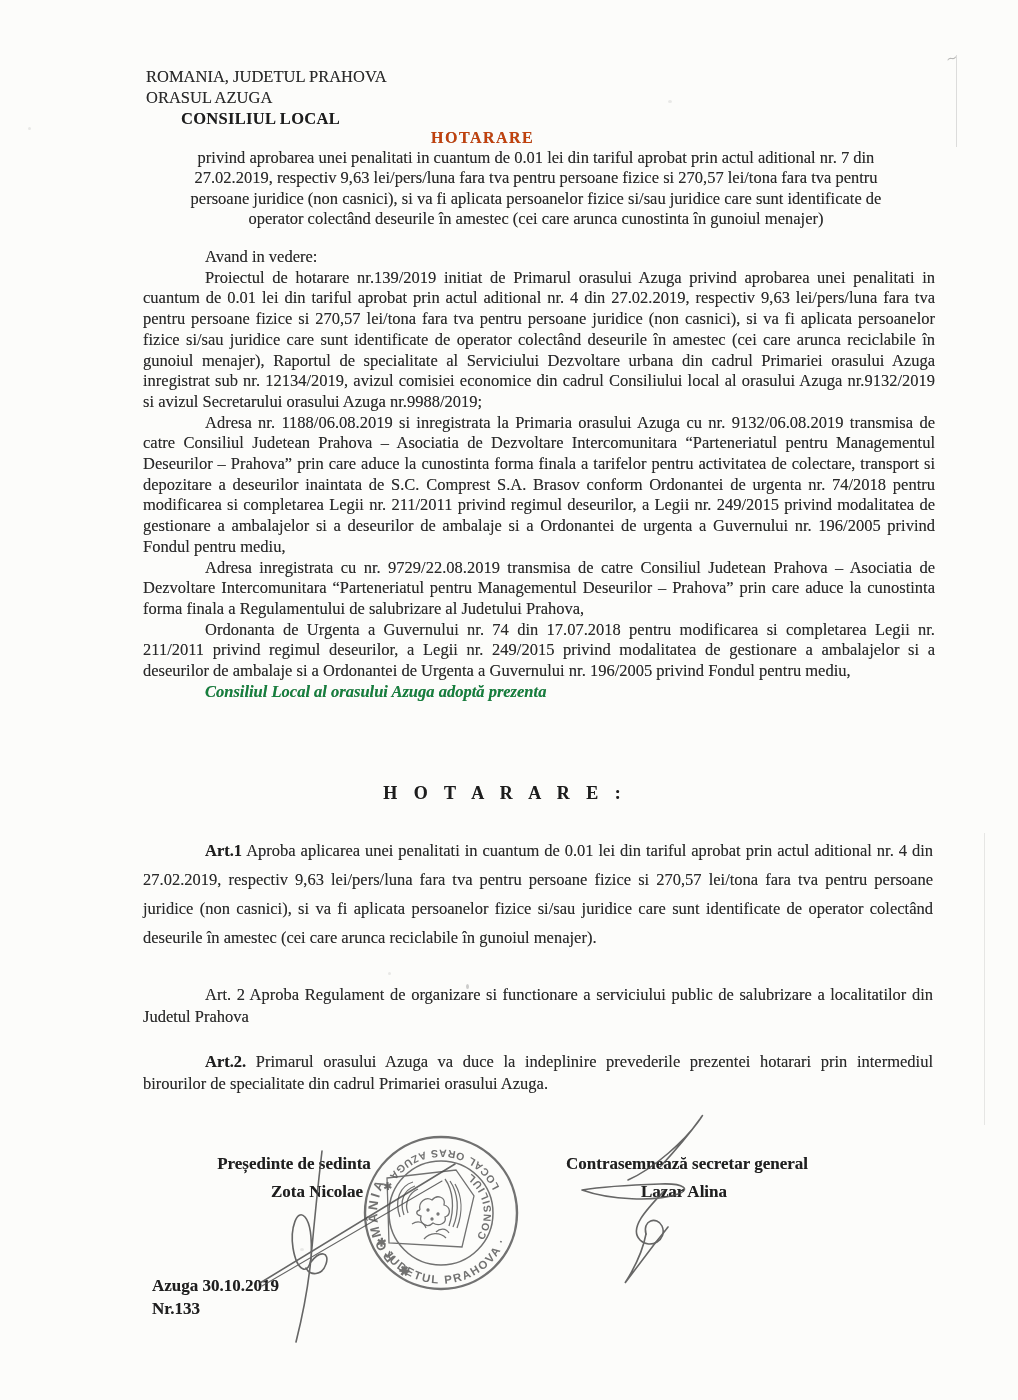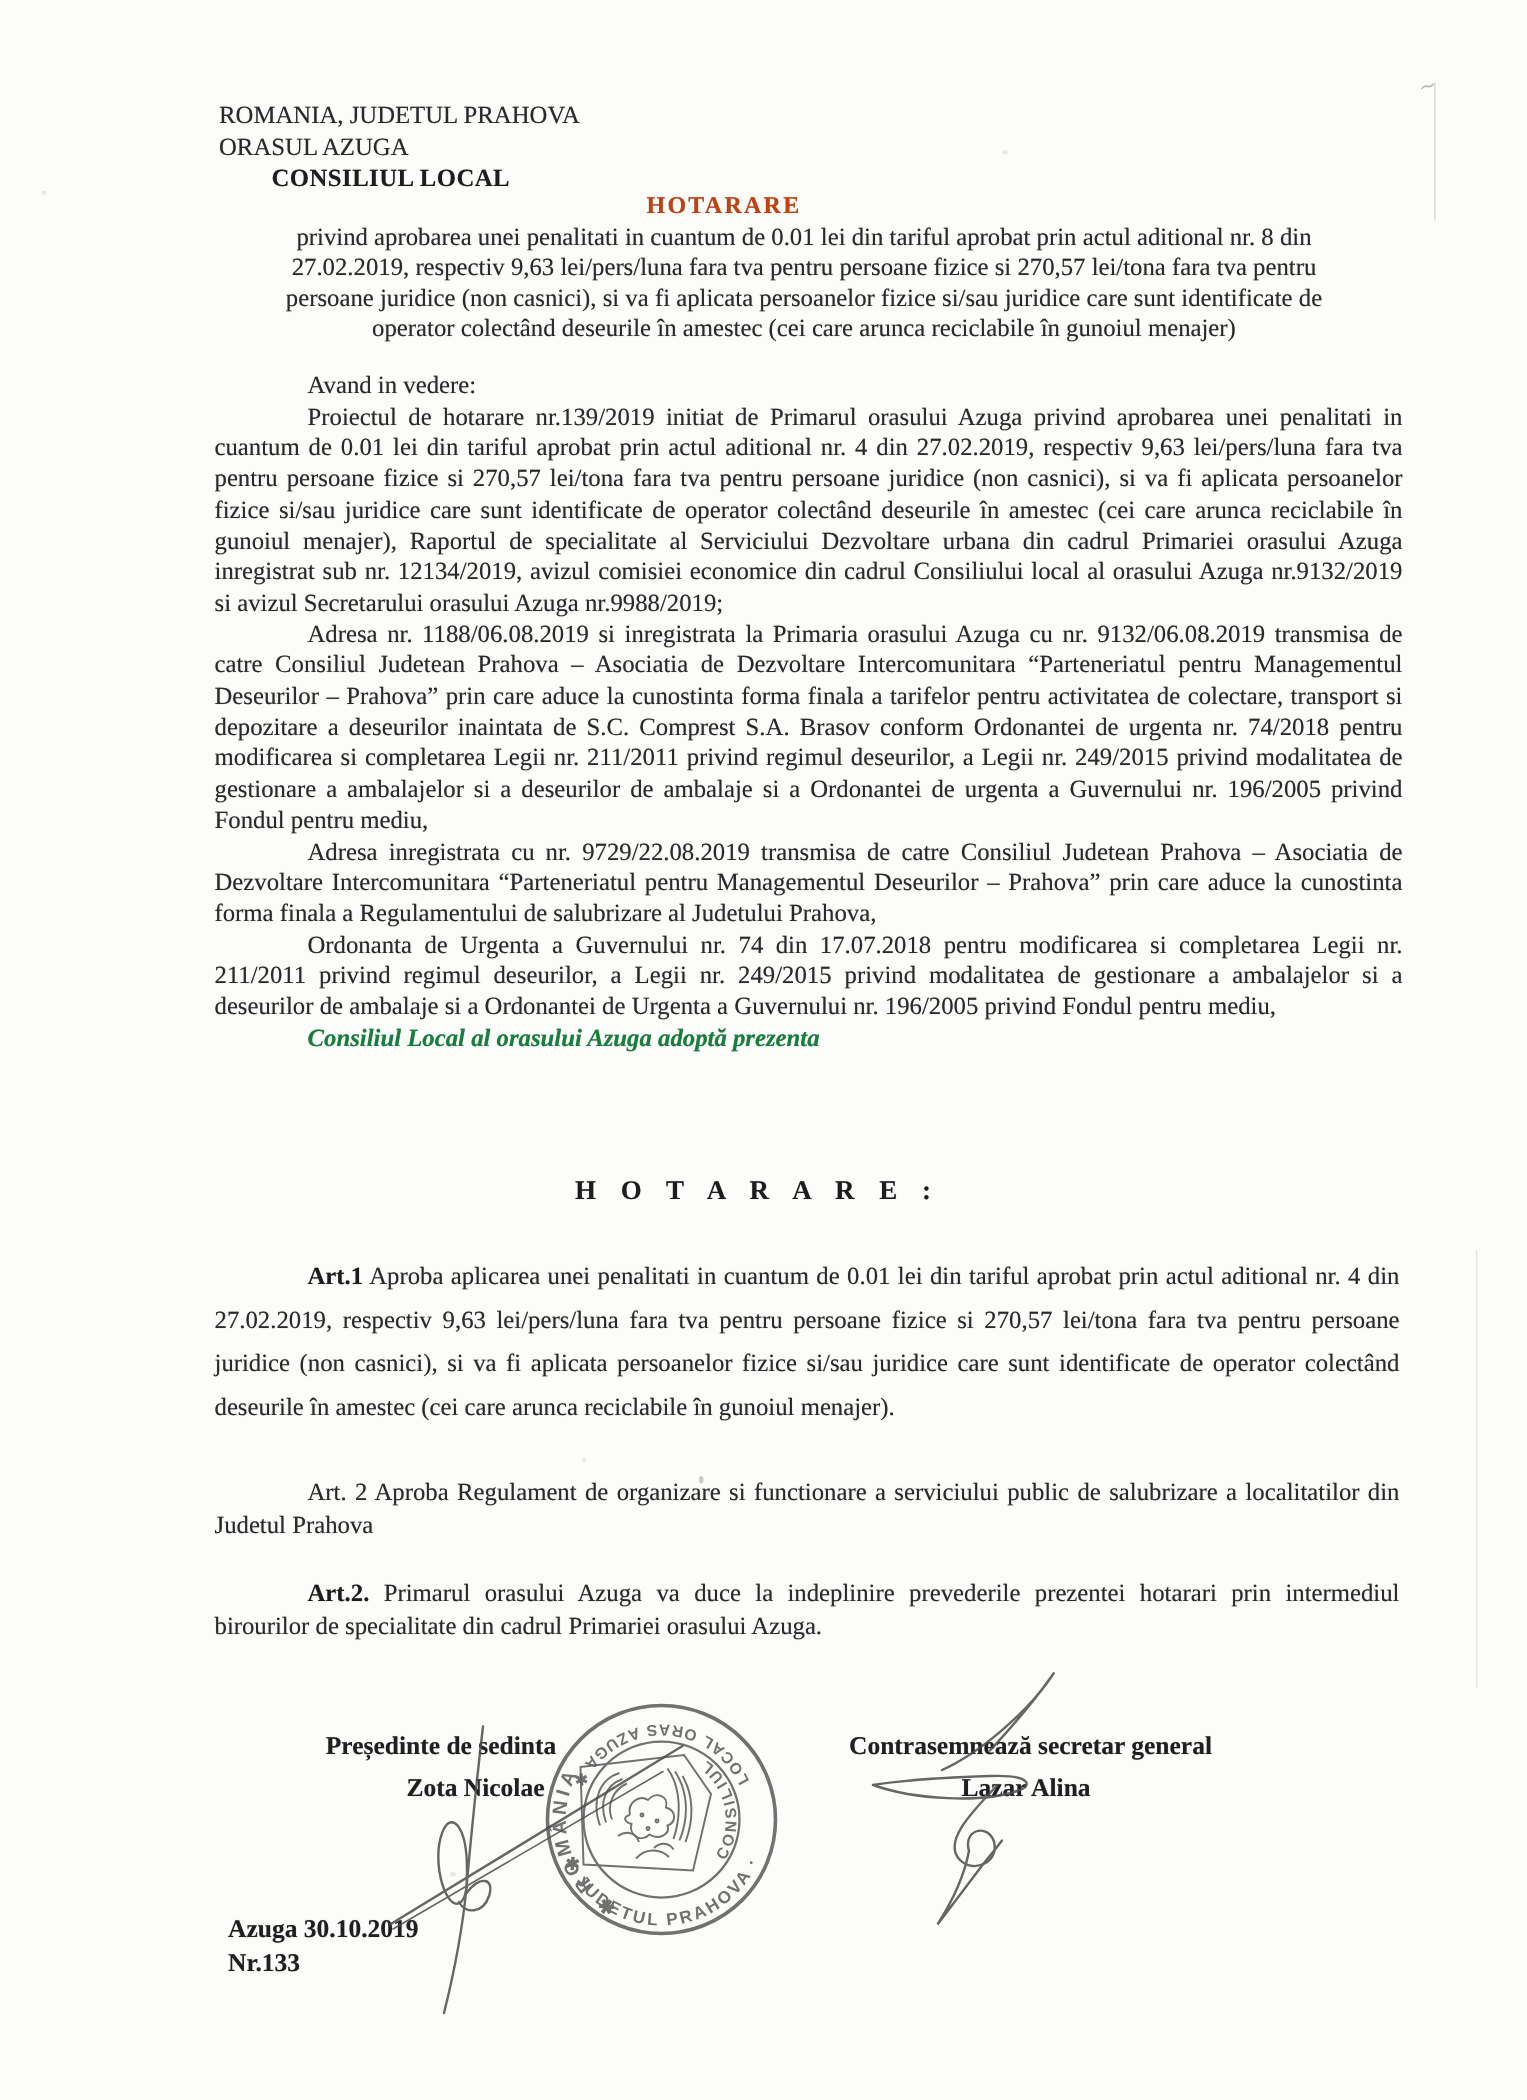--- a/index.html
+++ b/index.html
@@ -58,24 +58,24 @@
 
   <div class="abs header txt">
     <div>ROMANIA, JUDETUL PRAHOVA</div>
     <div>ORASUL  AZUGA</div>
     <div class="b">CONSILIUL LOCAL</div>
   </div>
 
   <div class="abs doc-title txt">HOTARARE</div>
 
   <div class="abs subtitle txt">
-    <div>privind aprobarea unei penalitati in cuantum de  0.01 lei din tariful aprobat prin  actul aditional nr. 8 din</div>
+    <div>privind aprobarea unei penalitati in cuantum de  0.01 lei din tariful aprobat prin  actul aditional nr. 7 din</div>
     <div>27.02.2019, respectiv 9,63 lei/pers/luna fara tva pentru persoane fizice si 270,57 lei/tona fara tva pentru</div>
     <div>persoane juridice (non casnici), si va fi aplicata persoanelor fizice si/sau juridice care sunt identificate de</div>
-    <div>operator colectând deseurile în amestec (cei care arunca reciclabile în gunoiul menajer)</div>
+    <div>operator colectând deseurile în amestec (cei care arunca cunostinta în gunoiul menajer)</div>
   </div>
 
   <div class="abs preamble txt">
     <p class="noj">Avand in vedere:</p>
     <p>Proiectul de hotarare nr.139/2019 initiat de Primarul orasului Azuga privind aprobarea unei penalitati in cuantum de  0.01 lei din tariful aprobat prin  actul aditional nr. 4 din 27.02.2019, respectiv 9,63 lei/pers/luna fara tva pentru persoane fizice si 270,57 lei/tona fara tva pentru persoane juridice (non casnici), si va fi aplicata persoanelor fizice si/sau juridice care sunt identificate de operator colectând deseurile în amestec (cei care arunca reciclabile în gunoiul menajer), Raportul de specialitate al Serviciului Dezvoltare urbana din cadrul Primariei orasului Azuga inregistrat sub nr. 12134/2019,  avizul comisiei economice din cadrul Consiliului local al orasului Azuga nr.9132/2019 si avizul Secretarului orasului Azuga nr.9988/2019;</p>
     <p>Adresa nr. 1188/06.08.2019 si inregistrata la Primaria orasului Azuga cu nr. 9132/06.08.2019 transmisa de catre Consiliul Judetean Prahova – Asociatia de Dezvoltare Intercomunitara “Parteneriatul pentru Managementul Deseurilor – Prahova” prin care aduce la cunostinta forma finala a tarifelor pentru activitatea de colectare, transport si depozitare a deseurilor inaintata de S.C. Comprest S.A. Brasov conform Ordonantei de urgenta nr. 74/2018 pentru modificarea si completarea Legii nr. 211/2011 privind regimul deseurilor, a Legii nr. 249/2015 privind modalitatea de gestionare a ambalajelor si a deseurilor de ambalaje si a Ordonantei de urgenta a Guvernului nr. 196/2005 privind Fondul pentru mediu,</p>
     <p>Adresa inregistrata cu nr. 9729/22.08.2019 transmisa de catre Consiliul Judetean Prahova – Asociatia de Dezvoltare Intercomunitara “Parteneriatul pentru Managementul Deseurilor – Prahova” prin care aduce la cunostinta forma finala a Regulamentului de salubrizare al Judetului Prahova,</p>
     <p>Ordonanta de Urgenta a Guvernului nr. 74 din 17.07.2018 pentru modificarea si completarea Legii nr. 211/2011 privind regimul deseurilor, a Legii nr. 249/2015 privind modalitatea de gestionare a ambalajelor si a deseurilor de ambalaje si a Ordonantei de Urgenta a Guvernului nr. 196/2005 privind Fondul pentru mediu,</p>
     <p class="noj adoption">Consiliul Local al orasului Azuga adoptă prezenta</p>
   </div>

